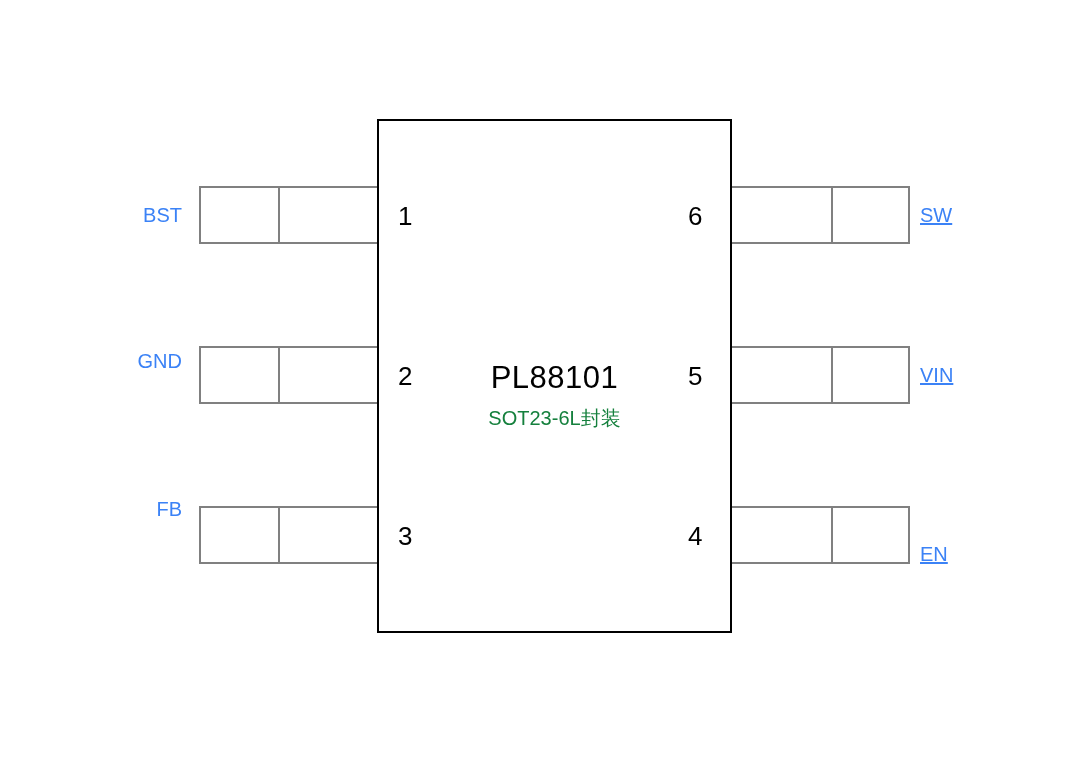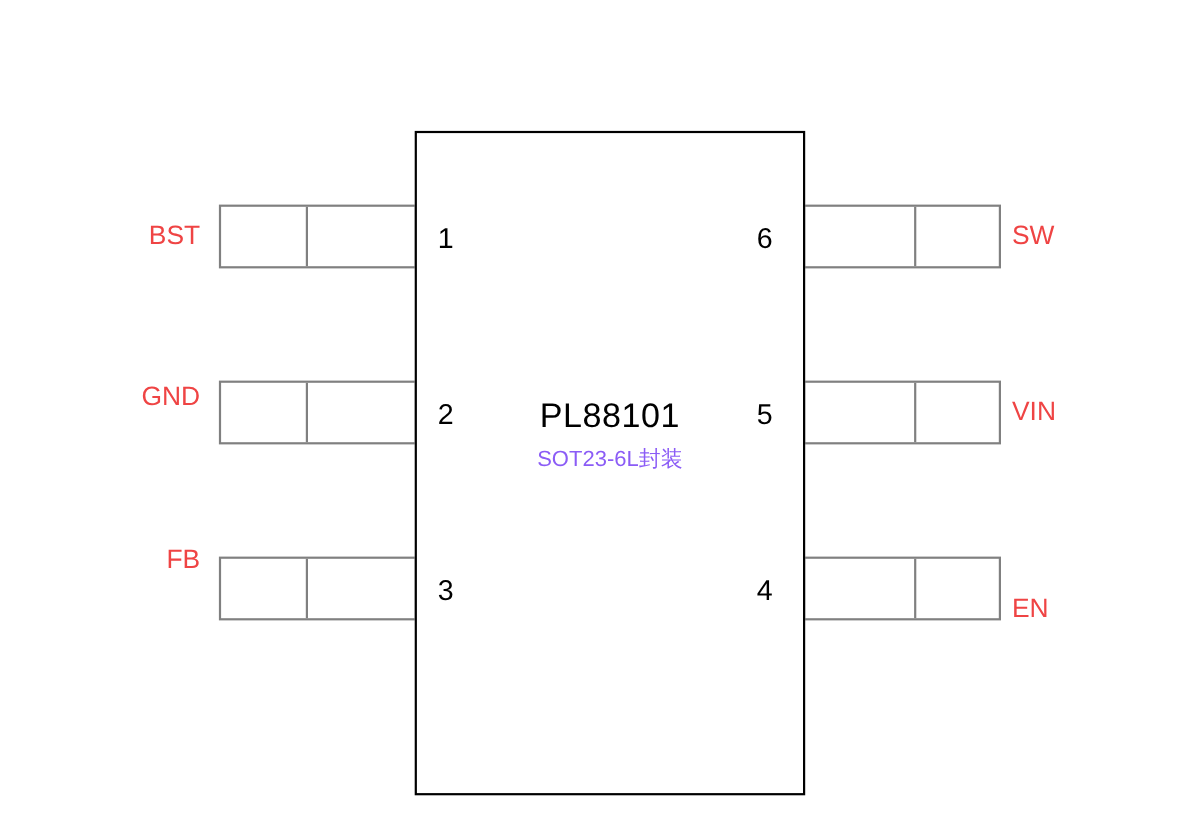--- a/index.html
+++ b/index.html
@@ -20,21 +20,21 @@
     background: #ffffff;
     overflow: hidden;
   }
 
   
   .ic-body {
     position: absolute;
     left: 377px;
     top: 119px;
     width: 355px;
-    height: 604px;
+    height: 514px;
     border: 2px solid #000000;
     background: #ffffff;
     box-sizing: border-box;
     z-index: 3;
   }
 
   .ic-center {
     position: absolute;
     left: 0;
     right: 0;
@@ -46,21 +46,21 @@
     font-size: 31px;
     line-height: 38px;
     letter-spacing: 0.5px;
     color: #000000;
     white-space: nowrap;
   }
   .ic-package {
     font-size: 20px;
     line-height: 26px;
     margin-top: 8px;
-    color: #8b5cf6;
+    color: #15803d;
     white-space: nowrap;
   }
 
   
   .pin-number {
     position: absolute;
     font-size: 26px;
     line-height: 26px;
     color: #000000;
     z-index: 5;
@@ -87,32 +87,33 @@
     bottom: 0;
     width: 2px;
     background: #808080;
   }
   .pin.left  .pin-divider { left: 77px; }
   .pin.right .pin-divider { left: 99px; }
 
   
   .pin-label {
     position: absolute;
-    font-size: 24px;
+    font-size: 20px;
     line-height: 28px;
-    color: #ef4444;
+    color: #3b82f6;
     white-space: nowrap;
   }
   .pin-label.left {
     right: 898px;   
     text-align: right;
   }
   .pin-label.right {
     left: 920px;
     text-align: center;
+    text-decoration: underline;
   }
 </style>
 </head>
 <body>
 
 <div id="canvas">
 
   <div class="pin left" style="top:186px;">
     <div class="pin-divider"></div>
   </div>

